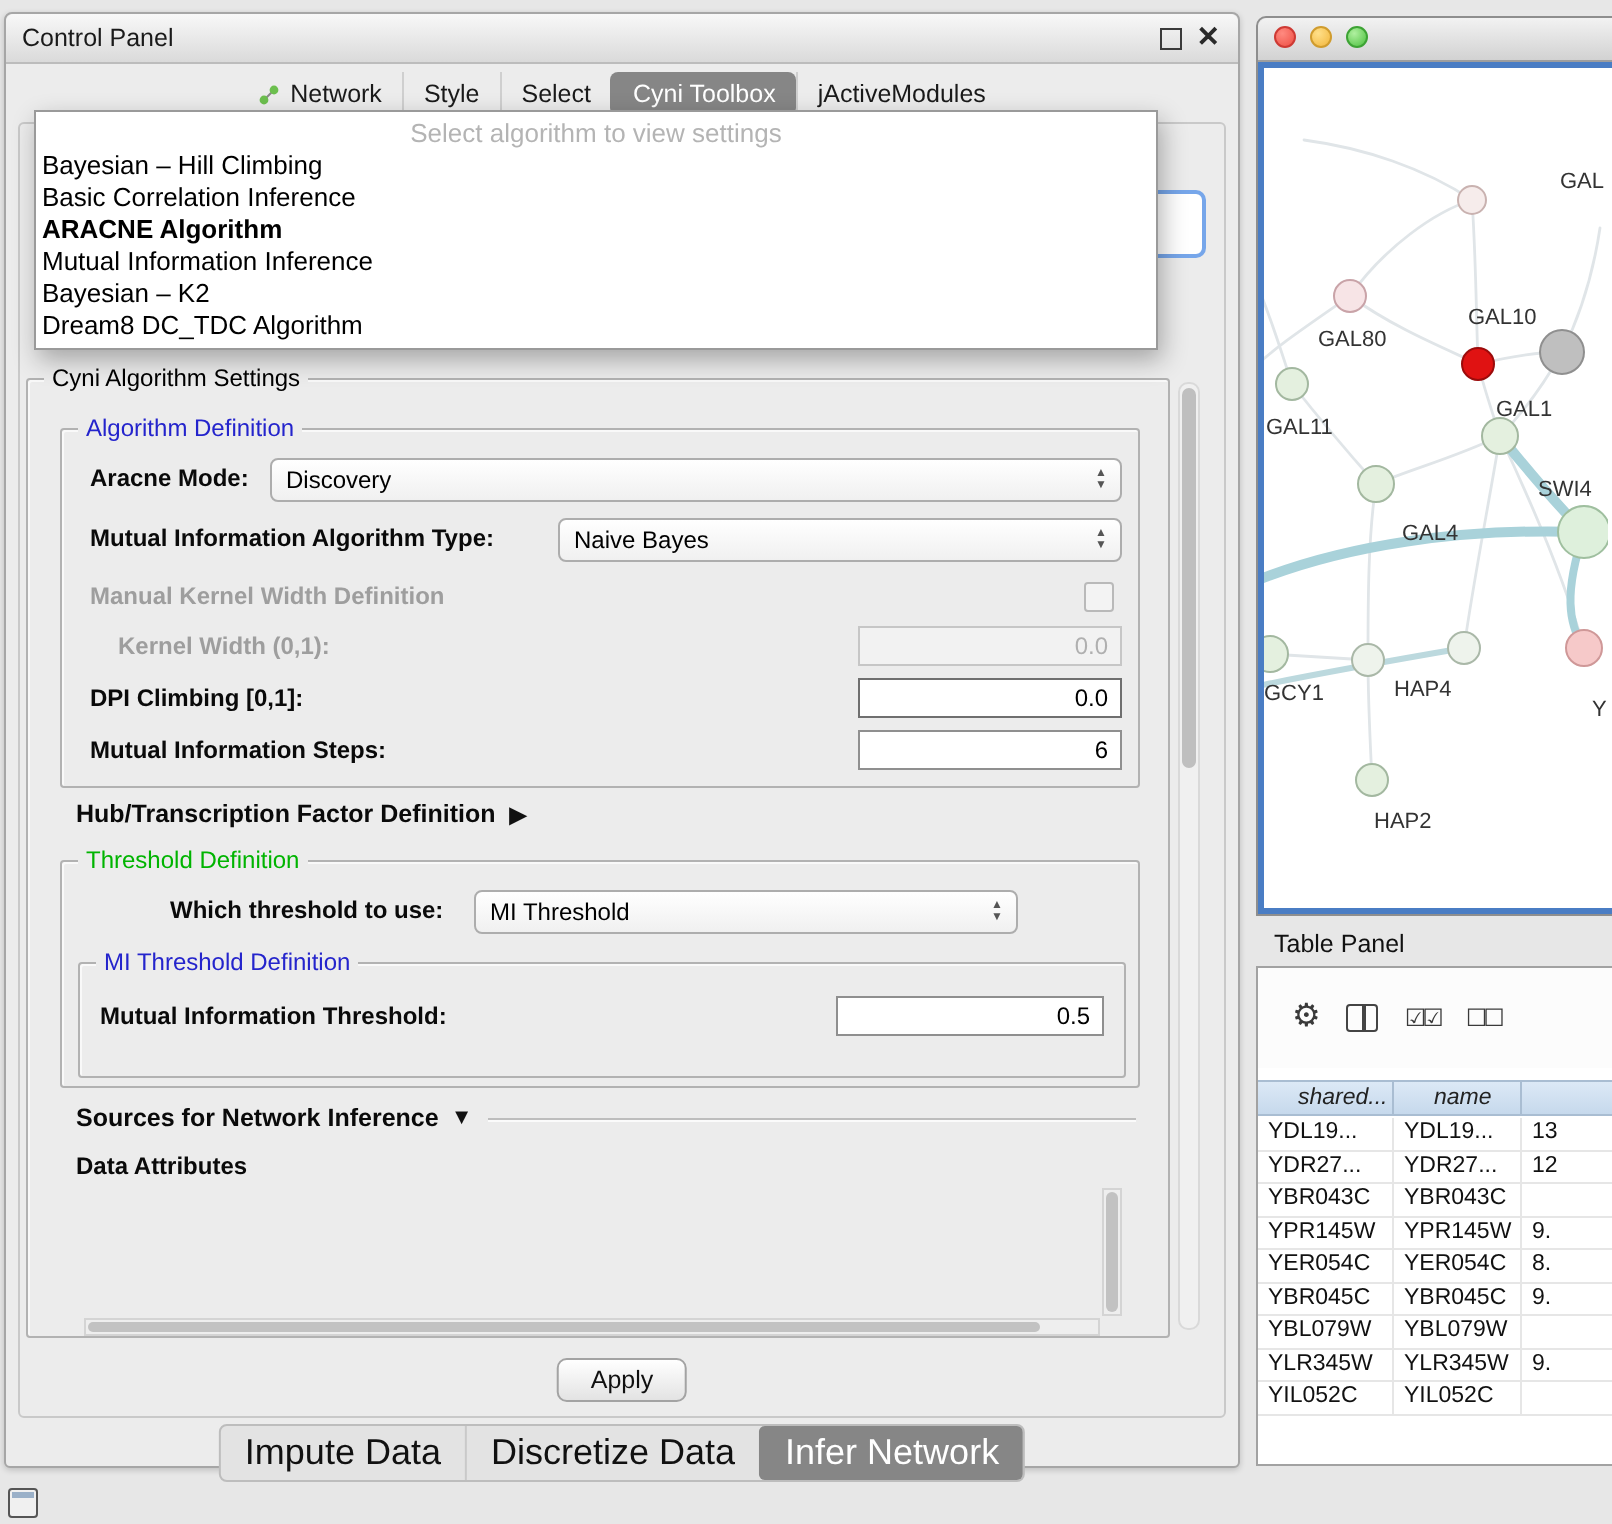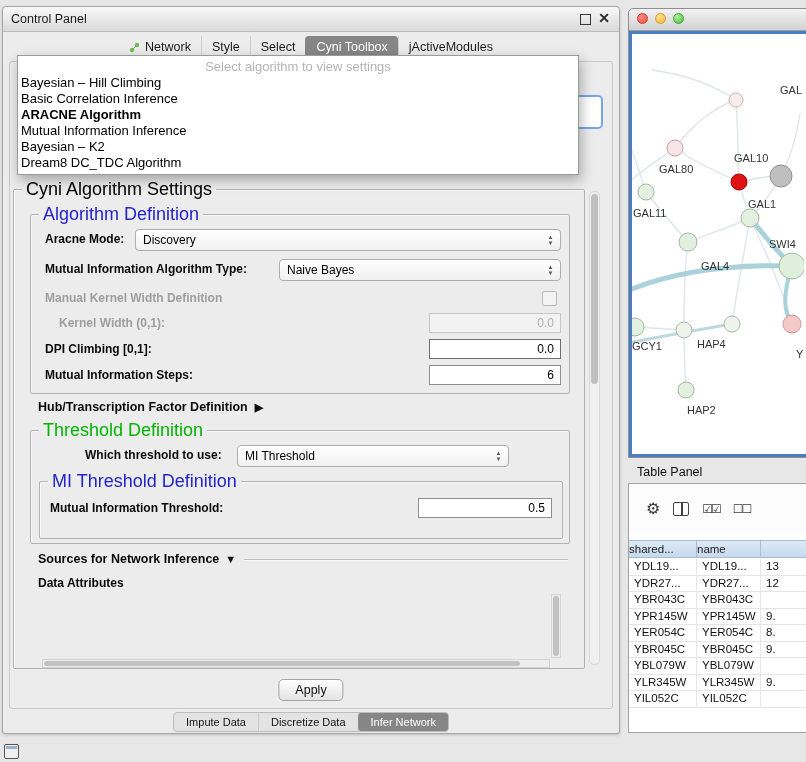--- a/index.html
+++ b/index.html
@@ -28,21 +28,21 @@
     box-shadow:2px 5px 12px rgba(0,0,0,.3);z-index:40;padding:2px 0 3px 0;}
   .algo-prompt{text-align:center;color:#b4b4b4;font-size:13px;line-height:17px;}
   .algo-item{font-size:13px;line-height:16px;padding-left:3px;color:#000;white-space:nowrap;}
   .algo-item.selected{font-weight:bold;}
   .combo-fragment{position:absolute;left:566px;top:88px;width:30px;height:30px;background:#fff;
     border:2px solid #76a6ea;border-radius:5px;z-index:10;}
 
   
   .group{position:absolute;border:1px solid #b2b2b2;border-radius:2px;
     box-shadow:inset 1px 1px 0 rgba(255,255,255,.7);}
-  .legend{position:absolute;top:-8px;left:8px;background:#ececec;padding:0 4px;font-size:18px;line-height:15px;white-space:nowrap;}
+  .legend{position:absolute;top:-8px;left:8px;background:#ececec;padding:0 4px;font-size:12px;line-height:15px;white-space:nowrap;}
   .legend.black{color:#000;}
   .legend.blue{color:#2424cc;}
   .legend.green{color:#00b400;}
 
   .settings-group{left:10px;top:182px;width:570px;height:478px;z-index:1;}
   .alg-group{left:16px;top:24px;width:538px;height:178px;}
   .thr-group{left:16px;top:240px;width:538px;height:112px;}
   .mi-group{left:8px;top:50px;width:522px;height:56px;}
 
   .lbl{position:absolute;font-size:12px;font-weight:bold;color:#0a0a0a;white-space:nowrap;}
@@ -72,21 +72,21 @@
   .hscroll .thumb{position:absolute;top:1px;bottom:1px;left:1px;width:94%;background:#c2c2c2;border-radius:4px;}
 
   .outer-scroll{position:absolute;left:586px;top:184px;width:11px;height:474px;background:#f0f0f0;
     border:1px solid #d9d9d9;border-radius:5px;box-sizing:border-box;z-index:2;}
   .outer-scroll .thumb{position:absolute;left:1px;right:1px;top:2px;height:190px;background:#bfbfbf;border-radius:5px;}
 
   .apply-btn{position:absolute;left:50%;transform:translateX(-50%);top:672px;padding:3px 16px;font-size:12.5px;
     border:1px solid #a3a3a3;border-radius:5px;background:linear-gradient(#ffffff,#e3e3e3);color:#111;z-index:2;}
 
   .bottom-tabs{position:absolute;left:50%;transform:translateX(-50%);top:705px;display:flex;border:1px solid #bdbdbd;
-    border-radius:4px;background:#e3e3e3;font-size:11px;color:#111;z-index:2;}
+    border-radius:4px;background:#e3e3e3;font-size:18px;color:#111;z-index:2;}
   .btab{padding:3px 12px;border-left:1px solid #c9c9c9;white-space:nowrap;}
   .btab:first-child{border-left:none;}
   .btab.selected{background:#868686;color:#ffffff;border-radius:3px;border-left-color:transparent;}
 
   
   .net-window{position:absolute;left:628px;top:8px;width:200px;height:448px;background:#e8e8e8;
     border:1px solid #8e8e8e;border-radius:5px 5px 0 0;}
   .net-titlebar{position:relative;height:21px;background:linear-gradient(#f2f2f2,#d2d2d2);
     border-bottom:1px solid #9e9e9e;border-radius:5px 5px 0 0;}
   .traffic{position:absolute;top:4px;width:11px;height:11px;border-radius:50%;box-sizing:border-box;}
@@ -101,21 +101,21 @@
     border:1px solid #a2a2a2;overflow:hidden;}
   .tp-toolbar{position:absolute;top:0;left:0;right:0;height:50px;display:flex;align-items:center;gap:13px;
     padding-left:17px;color:#3a3a3a;background:#fcfcfc;}
   .tp-icon{font-size:16px;line-height:16px;}
   .col-icon{width:14px;height:12px;border:1.5px solid #444;border-radius:2px;position:relative;}
   .col-icon::before{content:'';position:absolute;left:50%;top:0;bottom:0;width:1.5px;background:#444;}
   .pair{font-size:12px;letter-spacing:-2px;}
   .tp-header{position:absolute;top:56px;left:0;right:0;height:18px;display:flex;
     background:linear-gradient(#dcе9f6,#c6d9ec);background:linear-gradient(#dce9f6,#c6d9ec);
     border-top:1px solid #a9bdd2;border-bottom:1px solid #a9bdd2;font-size:11.5px;color:#222;box-sizing:border-box;}
-  .tp-col{border-right:1px solid #a9bdd2;display:flex;align-items:center;padding-left:0;box-sizing:border-box;overflow:hidden;white-space:nowrap;}
+  .tp-col{border-right:1px solid #a9bdd2;display:flex;align-items:center;padding-left:20px;box-sizing:border-box;overflow:hidden;white-space:nowrap;font-style:italic;}
   .c1{width:68px;flex:none;}
   .c2{width:64px;flex:none;}
   .c3{flex:1;}
   .tp-body{position:absolute;top:75px;left:0;right:0;bottom:0;font-size:11.5px;color:#111;}
   .tp-row{display:flex;height:15.5px;line-height:15.5px;border-bottom:1px solid #e6e6e6;}
   .tp-cell{border-right:1px solid #e6e6e6;padding-left:5px;overflow:hidden;white-space:nowrap;box-sizing:border-box;}
 
   .mini-panel-icon{position:absolute;left:4px;top:744px;width:13px;height:13px;border:1.5px solid #555;
     border-radius:2px;background:#f0f0f0;}
   .mini-panel-icon::after{content:'';position:absolute;left:1px;right:1px;top:1px;height:3px;background:#9ab0c8;}

